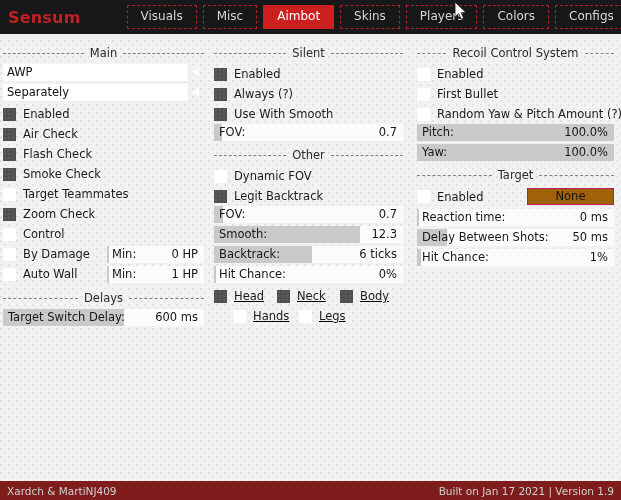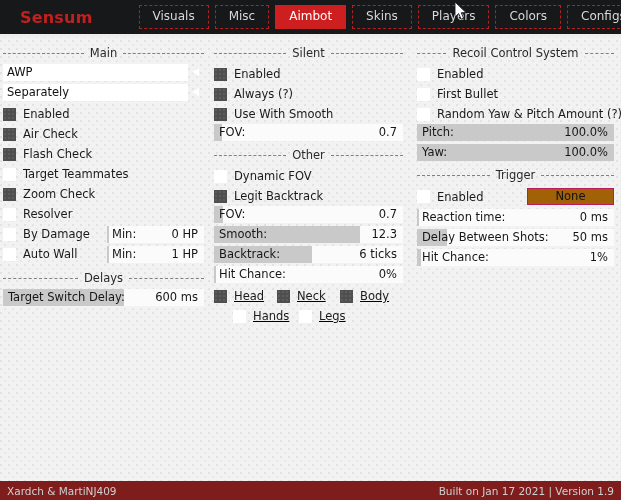--- a/index.html
+++ b/index.html
@@ -22,21 +22,21 @@
     height: 34px;
     background: #17181a;
     display: flex;
     align-items: center;
     position: relative;
   }
   #logo {
     color: #c31f1f;
     font-size: 16px;
     font-weight: bold;
-    padding-left: 20px;
+    padding-left: 8px;
     letter-spacing: .2px;
     white-space: nowrap;
   }
   #tabs {
     display: flex;
     align-items: center;
     gap: 6px;
     margin-left: 46px;
   }
   .tab {
@@ -296,30 +296,34 @@
         </div>
         <div class="cbrow">
           <div class="cb on"></div>
           <div class="cblabel">Air Check</div>
         </div>
         <div class="cbrow">
           <div class="cb on"></div>
           <div class="cblabel">Flash Check</div>
         </div>
         <div class="cbrow">
+          <div class="cb on"></div>
+          <div class="cblabel">Smoke Check</div>
+        </div>
+        <div class="cbrow">
           <div class="cb"></div>
           <div class="cblabel">Target Teammates</div>
         </div>
         <div class="cbrow">
           <div class="cb on"></div>
           <div class="cblabel">Zoom Check</div>
         </div>
         <div class="cbrow">
           <div class="cb"></div>
-          <div class="cblabel">Resolver</div>
+          <div class="cblabel">Control</div>
         </div>
       </div>
 
     <div id="main-minrows">
         <div class="inline-row">
           <div class="cb"></div>
           <div class="cblabel">By Damage</div>
           <div class="slider">
             <div class="fill" style="width: 2%;"></div>
             <div class="slabel">Min:</div>
@@ -476,21 +480,21 @@
         </div>
         <div class="slider">
           <div class="fill" style="width: 100%;"></div>
           <div class="slabel">Yaw:</div>
           <div class="sval">100.0%</div>
         </div>
       </div>
 
     <div class="section">
       <span class="line"></span>
-      <span class="stitle">Trigger</span>
+      <span class="stitle">Target</span>
       <span class="line"></span>
     </div>
 
     <div class="trigger-row">
       <div class="cb" id="trigger-cb"></div>
       <div class="cblabel">Enabled</div>
       <div class="keybtn">None</div>
     </div>
 
     <div id="trigger-sliders">

